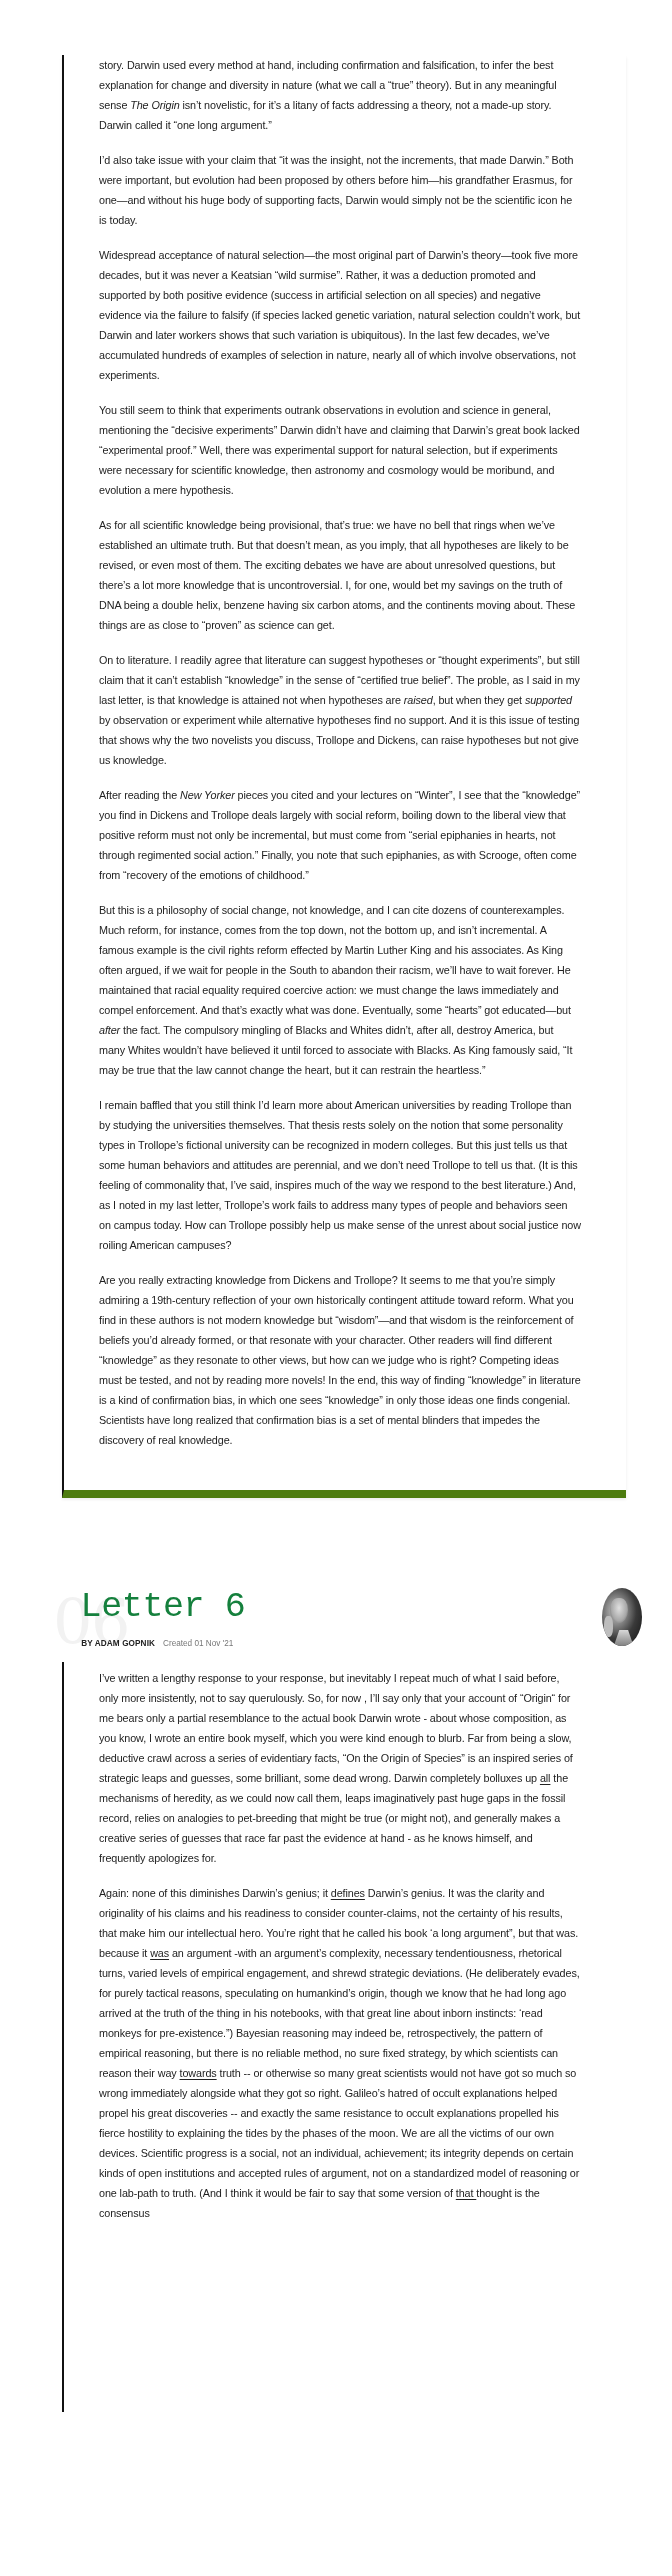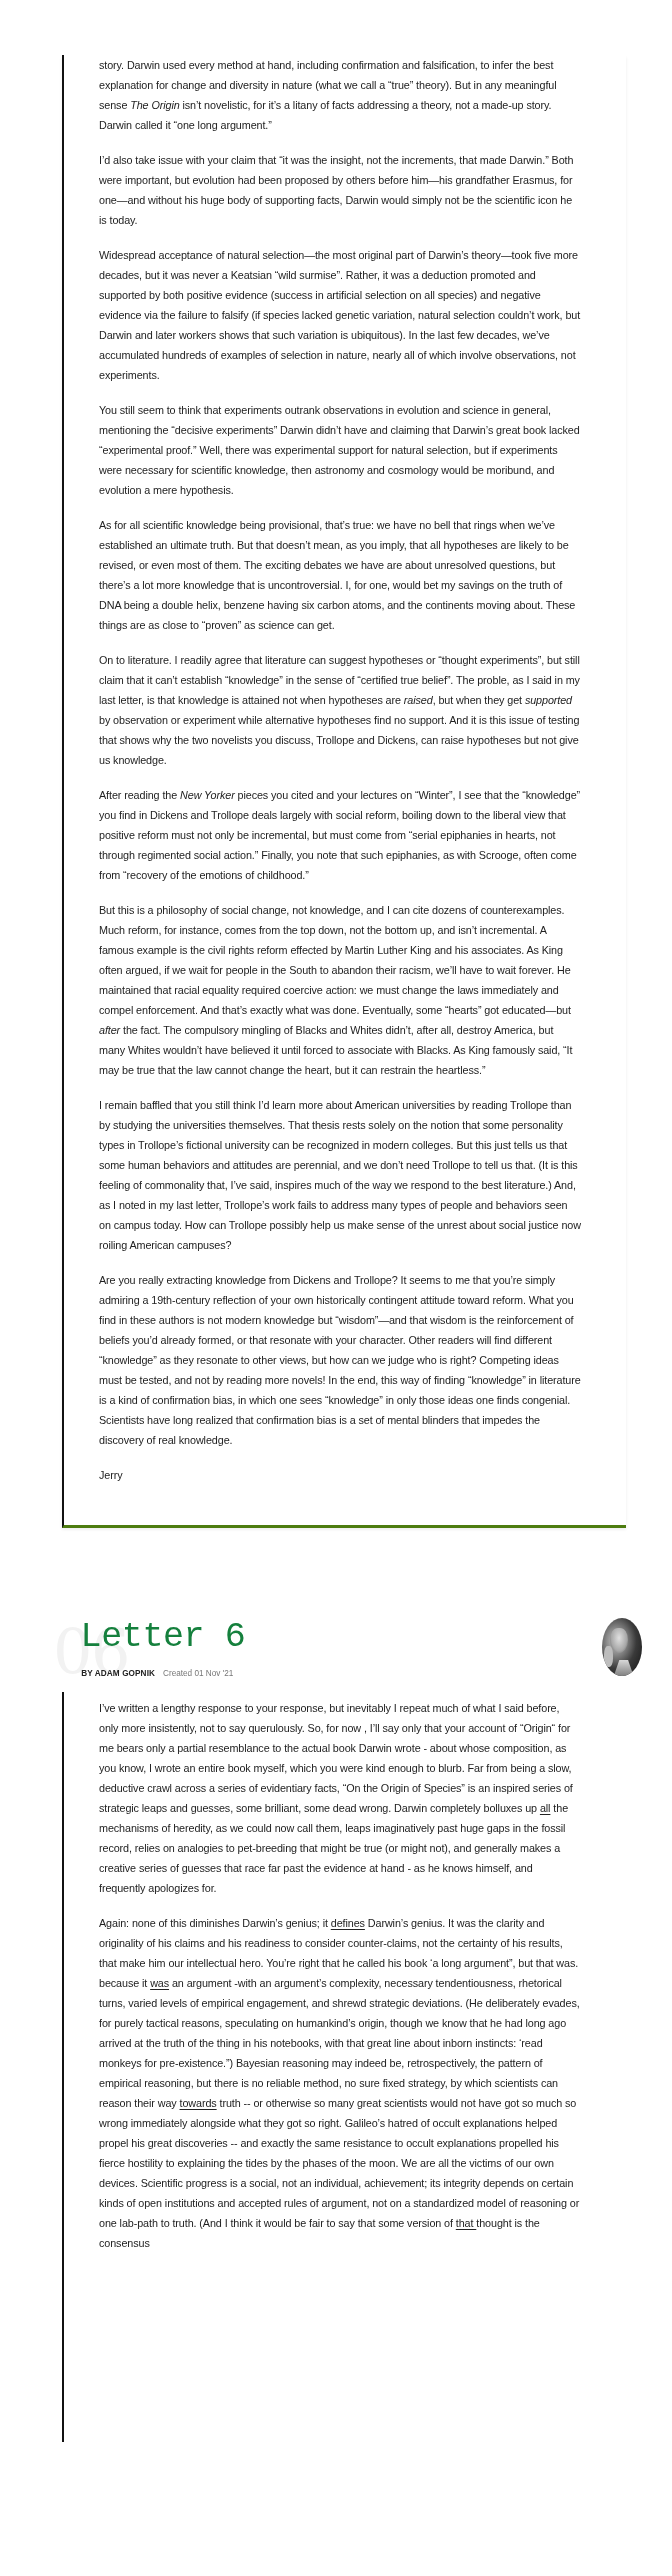--- a/index.html
+++ b/index.html
@@ -12,21 +12,21 @@
   }
   .letter-box {
     position: relative;
     margin-left: 62px;
     width: 564px;
     box-sizing: border-box;
     border-left: 2.2px solid #111111;
   }
   .letter-box.prev {
     margin-top: 55px;
-    border-bottom: 3px solid #4d7c0f;
+    border-bottom: 8px solid #4d7c0f;
     padding: 0 0 25px 35px;
     box-shadow: 0 2.2px 3px rgba(0,0,0,0.08);
   }
   .letter-box.current {
     margin-top: 0;
     padding: 6px 0 0 35px;
     min-height: 750px;
   }
   .body-text p {
     margin: 0 0 15px 0;
@@ -133,21 +133,20 @@
       <p><span>story. Darwin used every method at hand, including confirmation and falsification, to infer the best explanation for change and diversity in nature (what we call a “true” theory). But in any meaningful sense </span><em>The Origin</em><span> isn’t novelistic, for it’s a litany of facts addressing a theory, not a made-up story. Darwin called it “one long argument.”</span></p>
       <p><span>I’d also take issue with your claim that “it was the insight, not the increments, that made Darwin.” Both were important, but evolution had been proposed by others before him—his grandfather Erasmus, for one—and without his huge body of supporting facts, Darwin would simply not be the scientific icon he is today.</span></p>
       <p><span>Widespread acceptance of natural selection—the most original part of Darwin’s theory—took five more decades, but it was never a Keatsian “wild surmise”. Rather, it was a deduction promoted and supported by both positive evidence (success in artificial selection on all species) and negative evidence via the failure to falsify (if species lacked genetic variation, natural selection couldn’t work, but Darwin and later workers shows that such variation is ubiquitous). In the last few decades, we’ve accumulated hundreds of examples of selection in nature, nearly all of which involve observations, not experiments.</span></p>
       <p><span>You still seem to think that experiments outrank observations in evolution and science in general, mentioning the “decisive experiments” Darwin didn’t have and claiming that Darwin’s great book lacked “experimental proof.” Well, there was experimental support for natural selection, but if experiments were necessary for scientific knowledge, then astronomy and cosmology would be moribund, and evolution a mere hypothesis.</span></p>
       <p><span>As for all scientific knowledge being provisional, that’s true: we have no bell that rings when we’ve established an ultimate truth. But that doesn’t mean, as you imply, that all hypotheses are likely to be revised, or even most of them. The exciting debates we have are about unresolved questions, but there’s a lot more knowledge that is uncontroversial. I, for one, would bet my savings on the truth of DNA being a double helix, benzene having six carbon atoms, and the continents moving about. These things are as close to “proven” as science can get.</span></p>
       <p><span>On to literature. I readily agree that literature can suggest hypotheses or “thought experiments”, but still claim that it can’t establish “knowledge” in the sense of “certified true belief”. The proble, as I said in my last letter, is that knowledge is attained not when hypotheses are </span><em>raised</em><span>, but when they get </span><em>supported</em><span> by observation or experiment while alternative hypotheses find no support. And it is this issue of testing that shows why the two novelists you discuss, Trollope and Dickens, can raise hypotheses but not give us knowledge.</span></p>
       <p><span>After reading the </span><em>New Yorker</em><span> pieces you cited and your </span><a class="link">lectures on “Winter”</a><span>, I see that the “knowledge” you find in Dickens and Trollope deals largely with social reform, boiling down to the liberal view that positive reform must not only be incremental, but must come from “serial epiphanies in hearts, not through regimented social action.” Finally, you note that such epiphanies, as with Scrooge, often come from “recovery of the emotions of childhood.”</span></p>
       <p><span>But this is a philosophy of social change, not knowledge, and I can cite dozens of counterexamples. Much reform, for instance, comes from the top down, not the bottom up, and isn’t incremental. A famous example is the civil rights reform effected by Martin Luther King and his associates. As King often argued,  if we wait for people in the South to abandon their racism, we’ll have to wait forever. He maintained that racial equality required coercive action: we must change the laws immediately and compel enforcement. And that’s exactly what was done. Eventually, some “hearts” got educated—but </span><em>after</em><span> the fact. The compulsory mingling of Blacks and Whites didn’t, after all, destroy America, but many Whites wouldn’t have believed it until forced to associate with Blacks. As King famously said, “It may be true that the law cannot change the heart, but it can restrain the heartless.”</span></p>
       <p><span>I remain baffled that you still think I’d learn more about American universities by reading Trollope than by studying the universities themselves. That thesis rests solely on the notion that some personality types in Trollope’s fictional university can be recognized in modern colleges. But this just tells us that some human behaviors and attitudes are perennial, and we don’t need Trollope to tell us that. (It is this feeling of commonality that, I’ve said, inspires much of the way we respond to the best literature.) And, as I noted in my last letter, Trollope’s work fails to address many types of people and behaviors seen on campus today. How can Trollope possibly help us make sense of the unrest about social justice now roiling American campuses?</span></p>
       <p><span>Are you really extracting knowledge from Dickens and Trollope? It seems to me that you’re simply admiring a 19th-century reflection of your own historically contingent attitude toward reform. What you find in these authors is not modern knowledge but “wisdom”—and that wisdom is the reinforcement of beliefs you’d already formed, or that resonate with your character.  Other readers will find different “knowledge” as they resonate to other views, but how can we judge who is right? Competing ideas must be tested, and not by reading more novels! In the end, this way of finding “knowledge” in literature is a kind of confirmation bias, in which one sees “knowledge” in only those ideas one finds congenial. Scientists have long realized that confirmation bias is a set of mental blinders that impedes the discovery of real knowledge.</span></p>
-      <p><span>Jerry</span></p>
     </div>
 </div>
 
 <div class="letter-header">
   <div class="letter-number">06</div>
   <h2 class="letter-title">Letter 6</h2>
   <div class="letter-meta">
     <span class="byline">BY ADAM GOPNIK</span>
     <span class="created">Created 01 Nov '21</span>
   </div>

